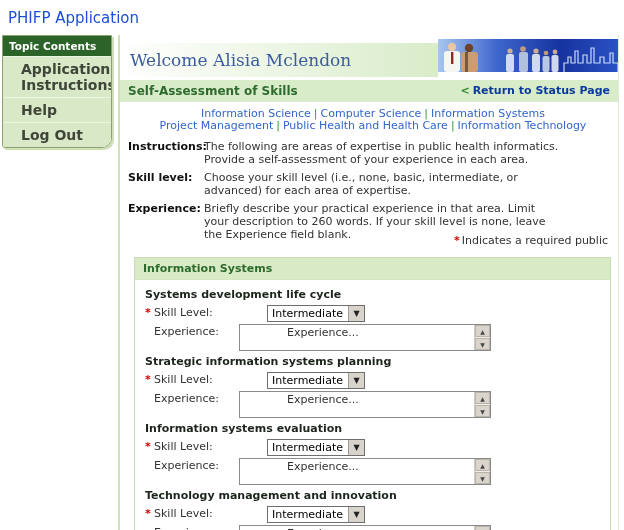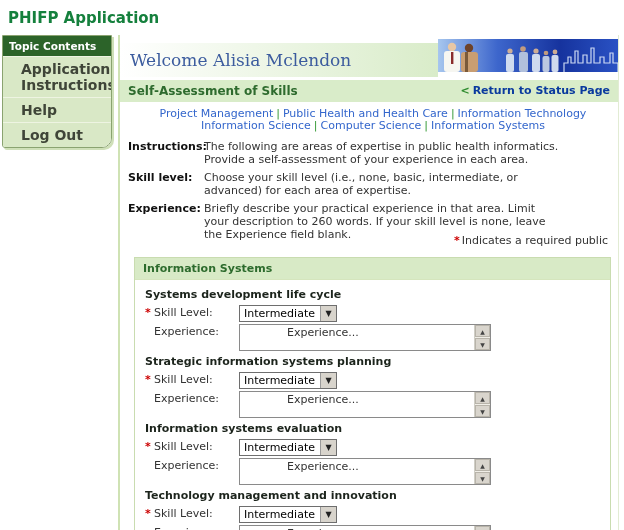--- a/index.html
+++ b/index.html
@@ -3,21 +3,21 @@
 <meta charset="utf-8">
 <style>
   * { box-sizing: border-box; }
   html,body { margin:0; padding:0; }
   body {
     width:624px; height:530px; overflow:hidden; background:#fff;
     font-family:"DejaVu Sans","Liberation Sans",sans-serif; font-size:11px; color:#333;
     position:relative;
   }
   
-  .app-title { color:#15803d; font-weight:bold; font-size:15px; padding:9px 0 8px 8px; }
+  .app-title { color:#1d4ed8; font-weight:normal; font-size:15px; padding:9px 0 8px 8px; }
 
   .layout { display:flex; align-items:stretch; }
 
   
   .sidebar { width:118px; flex:none; }
   .menu {
     margin-left:2px; width:110px; border:1px solid #8aa370;
     border-radius:0 0 10px 3px; overflow:hidden;
     box-shadow:2px 2px 0 #cfe0b8;
   }
@@ -58,21 +58,21 @@
 
   .section { margin:10px 7px 0 6px; border:1px solid #c9dcb0; background:#fff; }
   .section-header { background:#d8eac6; color:#2d6b2d; font-weight:bold; font-size:11px; padding:4px 8px; border-bottom:1px solid #d5e5bd; }
   .section-body { padding:4px 10px 8px 10px; }
 
   .group-title { font-size:11px; line-height:12px; font-weight:bold; color:#1c241c; margin:5px 0 4px; }
   .frow { display:flex; align-items:flex-start; margin-bottom:2px; font-size:11px; color:#333; }
   .flabel { width:94px; flex:none; display:flex; line-height:15px; }
   .req { color:#cc0000; font-weight:bold; width:9px; display:inline-block; }
 
-  .selectbox { display:inline-flex; align-items:stretch; border:1px solid #6e6e6e; background:#fff; height:17px; cursor:pointer; }
+  .selectbox { display:inline-flex; align-items:stretch; border:1px solid #6e6e6e; background:#fff; height:17px; cursor:pointer;margin-left:28px; }
   .selval { font-size:11px; line-height:15px; padding:0 5px 0 4px; min-width:64px; color:#000; }
   .selbtn { width:16px; background:#d8d4cc; border-left:1px solid #9a9a9a; font-size:8px; color:#222; display:flex; align-items:center; justify-content:center; }
 
   .tawrap { display:flex; border:1px solid #8a8a8a; background:#fff; width:252px; height:27px;padding-left:43px; }
   .ta { flex:1; border:none; resize:none; font-size:11px; font-family:"DejaVu Sans","Liberation Sans",sans-serif; color:#333; padding:1px 4px; outline:none; overflow:hidden; background:#fff; }
   .sb { width:16px; background:#f0eee7; border-left:1px solid #d0cec6; display:flex; flex-direction:column; justify-content:space-between; }
   .sbbtn { height:12px; background:#d9d5cd; border:1px solid #b8b4aa; font-size:6px; color:#444; display:flex; align-items:center; justify-content:center; cursor:pointer; }
 </style>
 </head>
 <body>
@@ -133,24 +133,24 @@
 
     <div class="green-bar">
       <span class="bar-title">Self-Assessment of Skills</span>
       <a class="return-link"><span class="return-arrow">&lt;</span><span>Return to Status Page</span></a>
     </div>
 
     <div class="content">
 
       <div class="nav">
         <div>
+          <span class="navlink">Information Science</span><span class="sep">|</span><span class="navlink">Computer Science</span><span class="sep">|</span><span class="navlink">Information Systems</span>
+        </div>
+        <div>
           <span class="navlink">Project Management</span><span class="sep">|</span><span class="navlink">Public Health and Health Care</span><span class="sep">|</span><span class="navlink">Information Technology</span>
-        </div>
-        <div>
-          <span class="navlink">Information Science</span><span class="sep">|</span><span class="navlink">Computer Science</span><span class="sep">|</span><span class="navlink">Information Systems</span>
         </div>
       </div>
 
       <div class="instructions">
         <div class="irow">
           <div class="ilabel">Instructions:</div>
           <div class="itext">The following are areas of expertise in public health informatics. Provide a self-assessment of your experience in each area.</div>
         </div>
         <div class="irow">
           <div class="ilabel">Skill level:</div>

